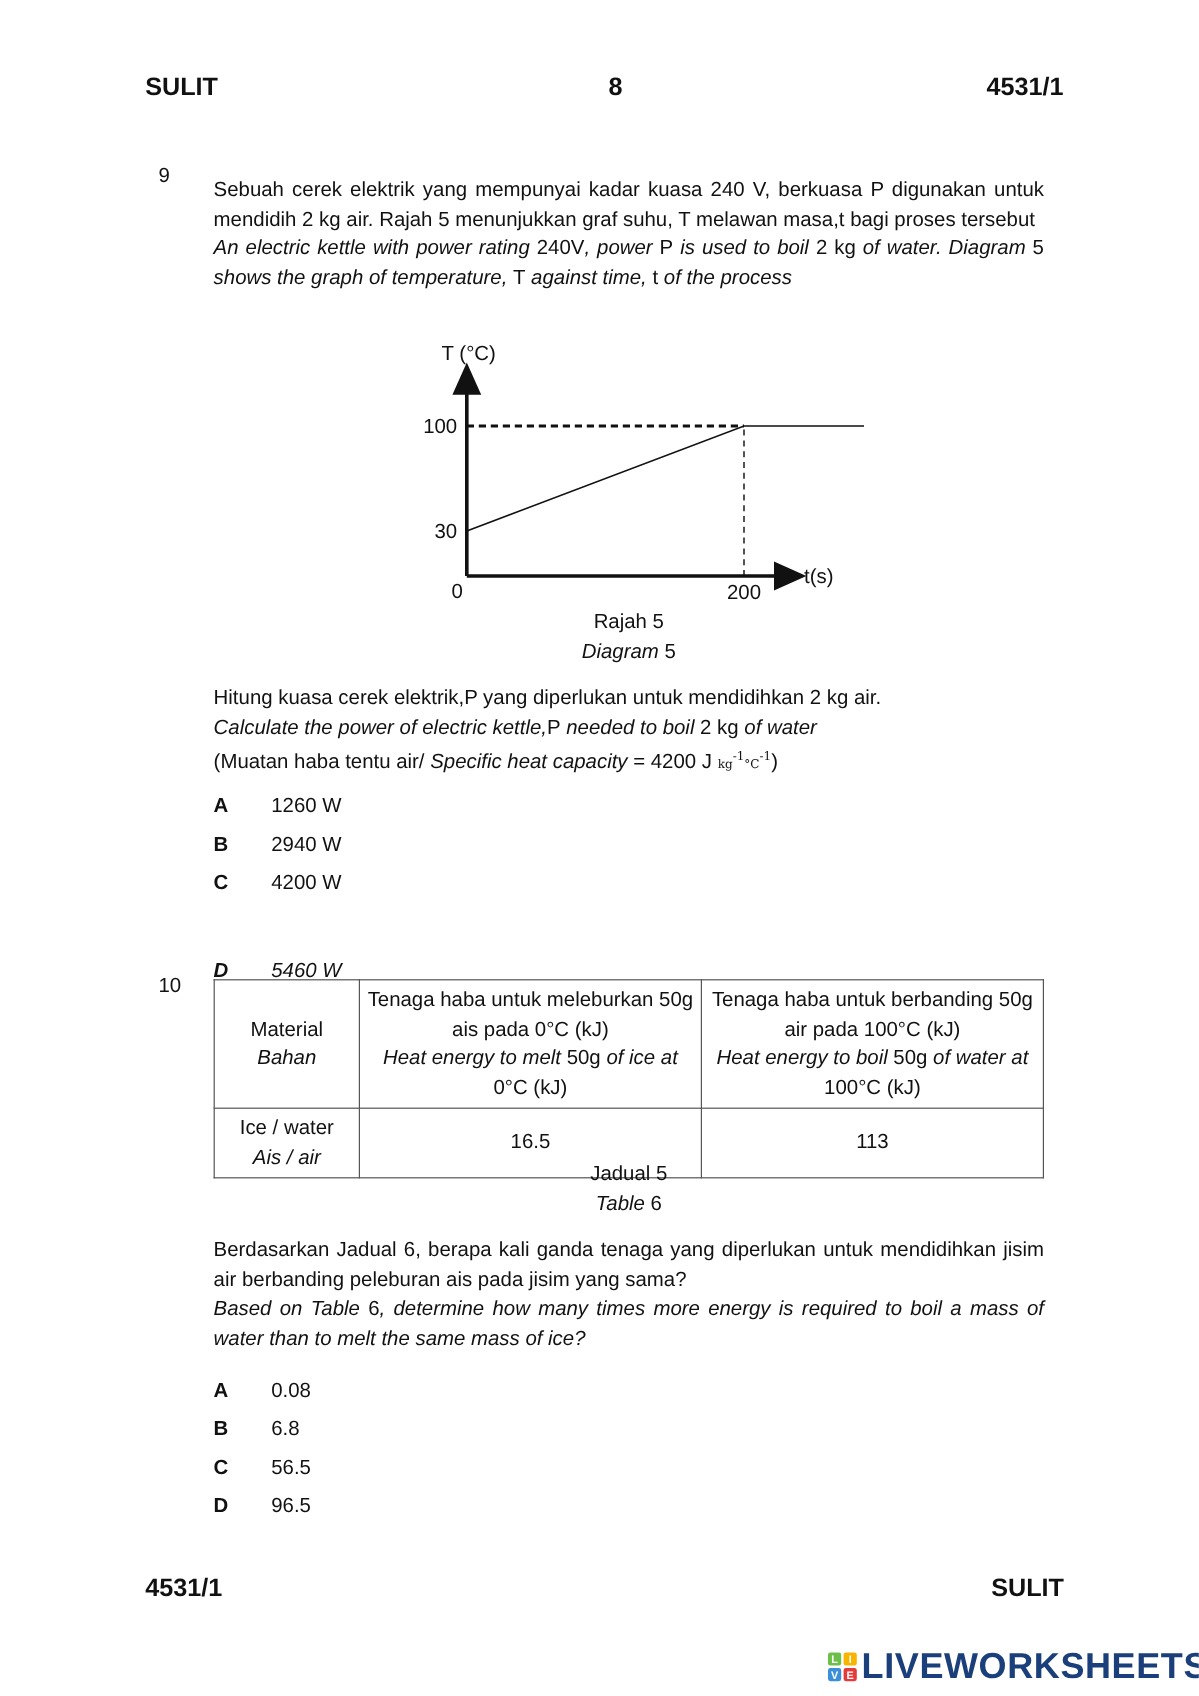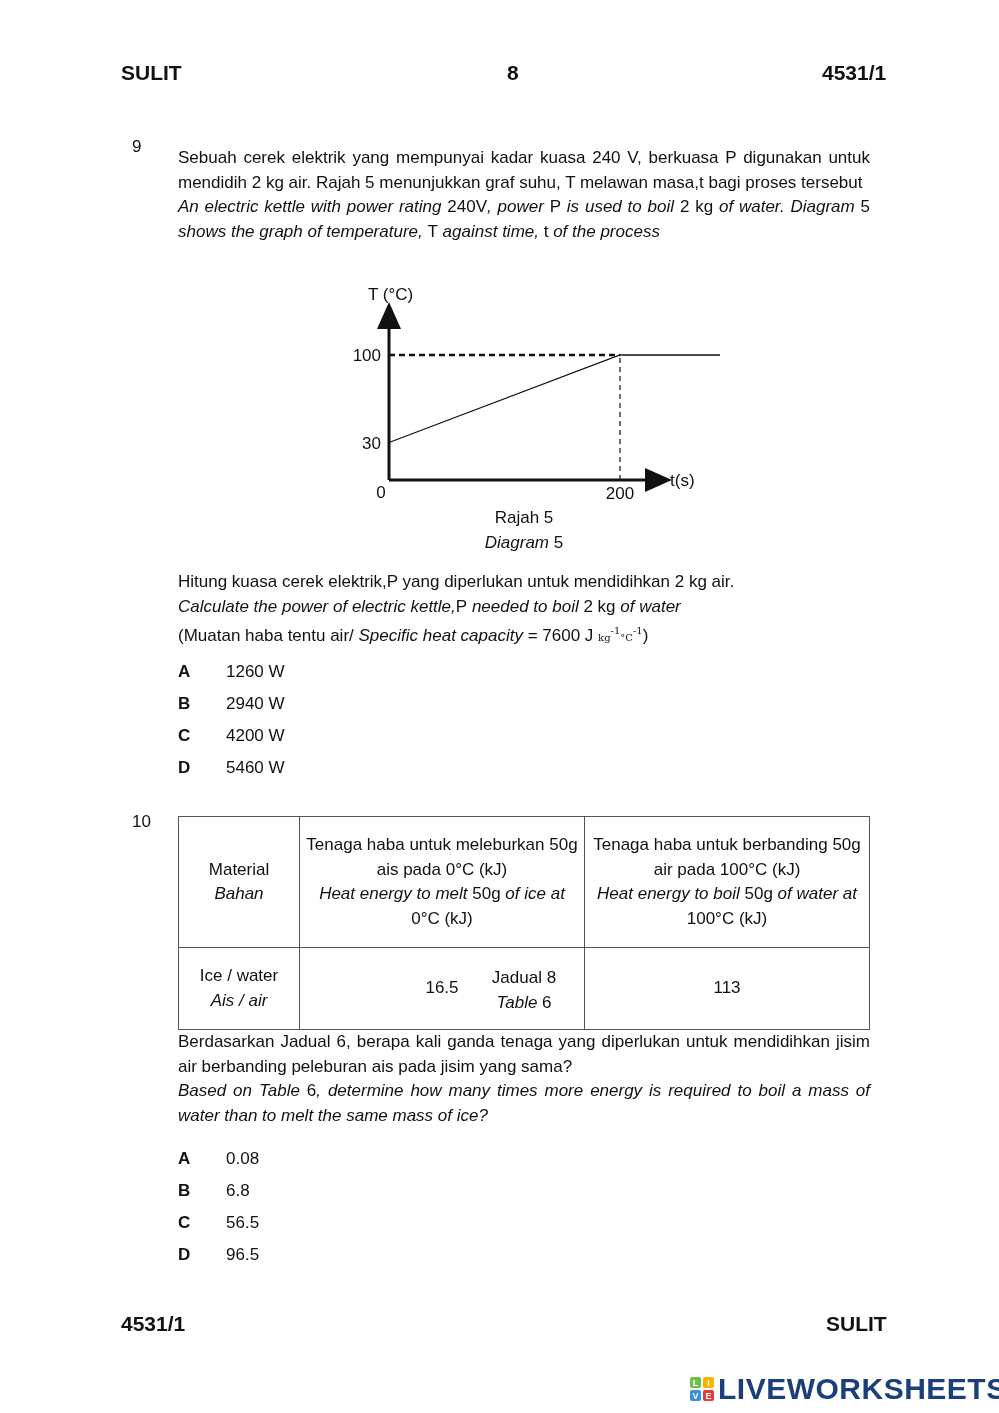--- a/index.html
+++ b/index.html
@@ -10,21 +10,21 @@
   .abs { position: absolute; }
   .hdr { font-weight: bold; font-size: 21px; }
   .qnum { font-size: 17px; }
   .para { position: absolute; left: 178px; width: 692px; line-height: 24.5px; text-align: justify; }
   .para p { margin: 0; }
   .it { font-style: italic; }
   .caption { position: absolute; width: 692px; left: 178px; text-align: center; line-height: 24.5px; }
   .opt { position: absolute; left: 178px; height: 24px; line-height: 24px; }
   .opt .letter { display: inline-block; width: 48px; font-weight: bold; }
   table.t6 { position: absolute; left: 178px; top: 816px; width: 692px; border-collapse: collapse; font-size: 17px; }
-  table.t6 td { border: 1px solid #555; text-align: center; vertical-align: middle; line-height: 24.5px; padding: 16px 4px; }
+  table.t6 td { border: 1px solid #555; text-align: center; vertical-align: middle; line-height: 24.5px; padding: 4px 4px; }
   .unit-serif { font-family: "DejaVu Serif", serif; font-size: 10px; }
   sup { font-size: 10px; }
   .logo { position: absolute; left: 690px; top: 1374px; height: 30px; display: flex; align-items: center; }
   .logo-blocks { display: grid; grid-template-columns: 11px 11px; grid-template-rows: 11px 11px; gap: 2px; margin-right: 4px; }
   .logo-blocks span { display: flex; align-items: center; justify-content: center; color: #fff; font-size: 9px; font-weight: bold; border-radius: 2px; }
   .logo-text { font-weight: bold; font-size: 30px; color: #1b3f7a; letter-spacing: 0.5px; font-family: "Liberation Sans", sans-serif; }
 </style>
 </head>
 <body>
 
@@ -66,27 +66,27 @@
 </svg>
 
 <div class="caption" style="top:506px;">
   <div>Rajah 5</div>
   <div><span class="it">Diagram</span><span> 5</span></div>
 </div>
 
 <div class="para" style="top:570px; text-align:left;">
   <p>Hitung kuasa cerek elektrik,P yang diperlukan untuk mendidihkan 2 kg air.</p>
   <p><span class="it">Calculate the power of electric kettle,</span><span>P</span><span class="it"> needed to boil </span><span>2 kg</span><span class="it"> of water</span></p>
-  <p><span>(Muatan haba tentu air/ </span><span class="it">Specific heat capacity</span><span> = 7600 J </span><span class="unit-serif">kg</span><sup class="unit-serif">-1</sup><span class="unit-serif">°C</span><sup class="unit-serif">-1</sup><span>)</span></p>
+  <p><span>(Muatan haba tentu air/ </span><span class="it">Specific heat capacity</span><span> = 4200 J </span><span class="unit-serif">kg</span><sup class="unit-serif">-1</sup><span class="unit-serif">°C</span><sup class="unit-serif">-1</sup><span>)</span></p>
 </div>
 
 <div class="opt" style="top:660px;"><span class="letter">A</span><span>1260 W</span></div>
 <div class="opt" style="top:692px;"><span class="letter">B</span><span>2940 W</span></div>
 <div class="opt" style="top:724px;"><span class="letter">C</span><span>4200 W</span></div>
-<div class="opt" style="top:756px;"><span class="letter">D</span><span>5460 W</span></div>
+<div class="opt" style="top:797px;font-style:italic;"><span class="letter">D</span><span>5460 W</span></div>
 
 <div class="abs qnum" style="left:132px; top:812px;">10</div>
 
 <table class="t6">
   <tbody>
       <tr>
     <td style="width:112px; height:98px;">
       <div>Material</div>
       <div class="it">Bahan</div>
     </td>
@@ -104,21 +104,21 @@
       <div>Ice / water</div>
       <div class="it">Ais / air</div>
     </td>
     <td>16.5</td>
     <td>113</td>
   </tr>
 </tbody>
   </table>
 
 <div class="caption" style="top:966px;">
-  <div>Jadual 8</div>
+  <div>Jadual 5</div>
   <div><span class="it">Table</span><span> 6</span></div>
 </div>
 
 <div class="para" style="top:1030px;">
   <p>Berdasarkan Jadual 6, berapa kali ganda tenaga yang diperlukan untuk mendidihkan jisim air berbanding peleburan ais pada jisim yang sama?</p>
   <p><span class="it">Based on Table </span><span>6</span><span class="it">, determine how many times more energy is required to boil a mass of water than to melt the same mass of ice?</span></p>
 </div>
 
 <div class="opt" style="top:1147px;"><span class="letter">A</span><span>0.08</span></div>
 <div class="opt" style="top:1179px;"><span class="letter">B</span><span>6.8</span></div>

